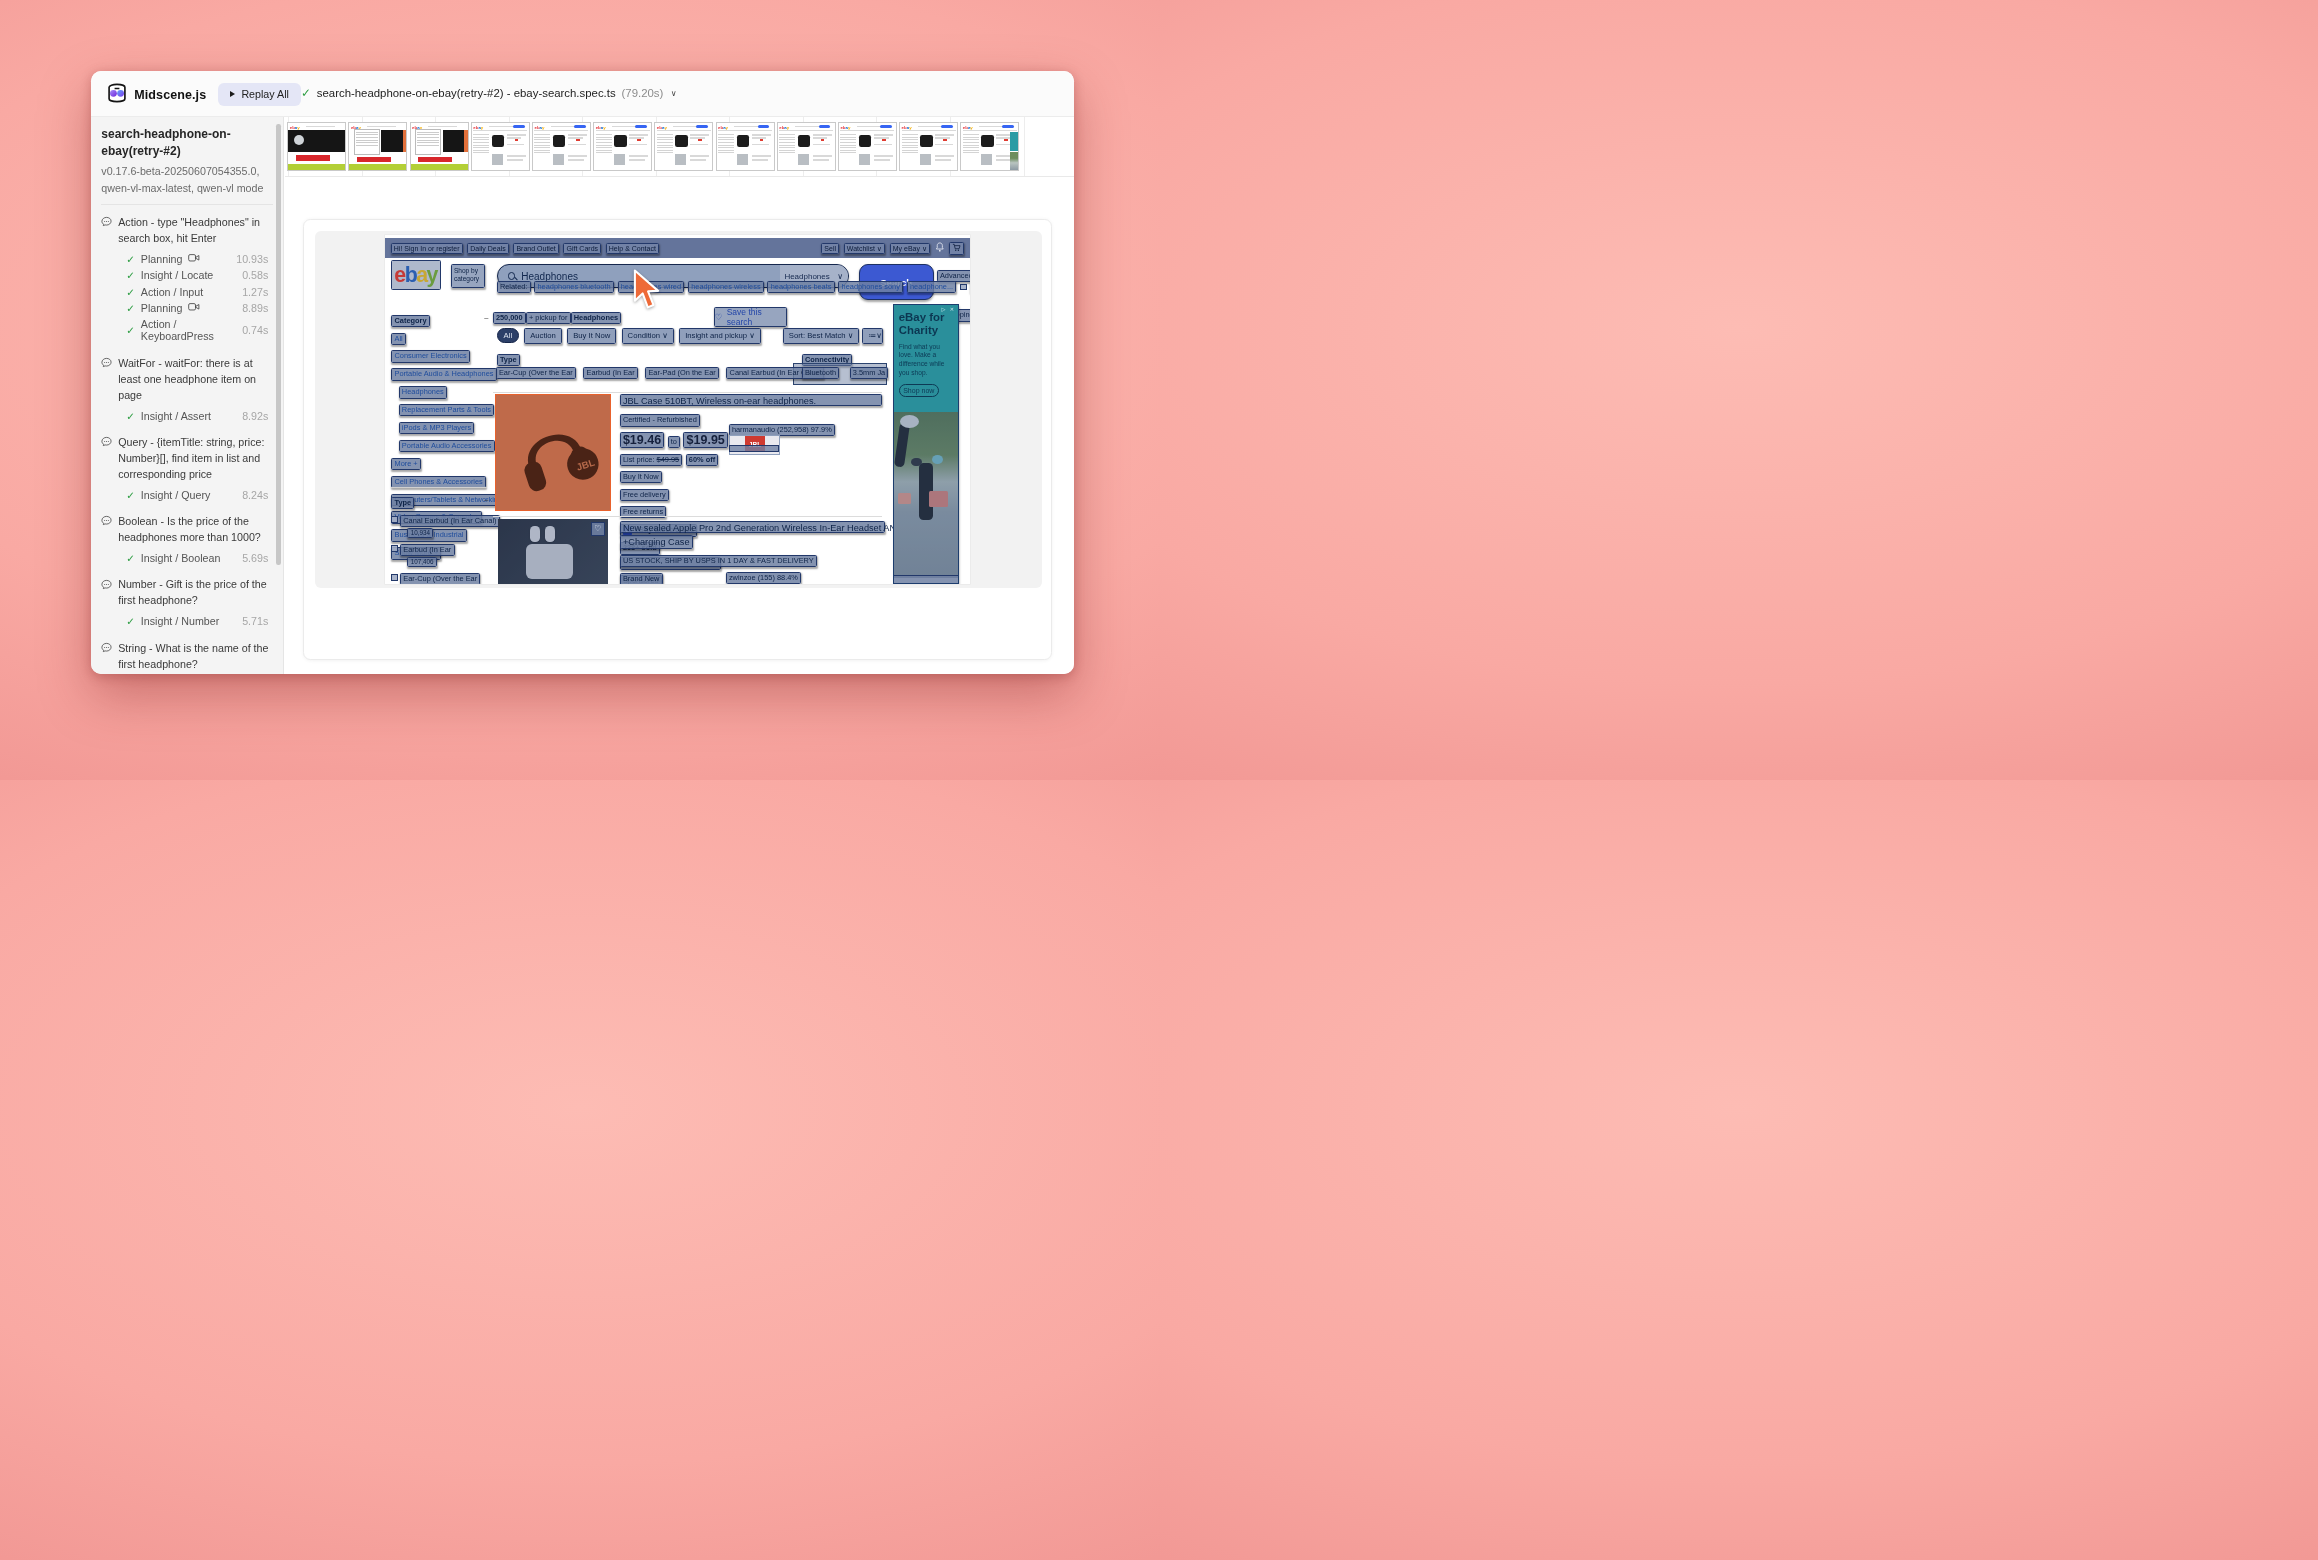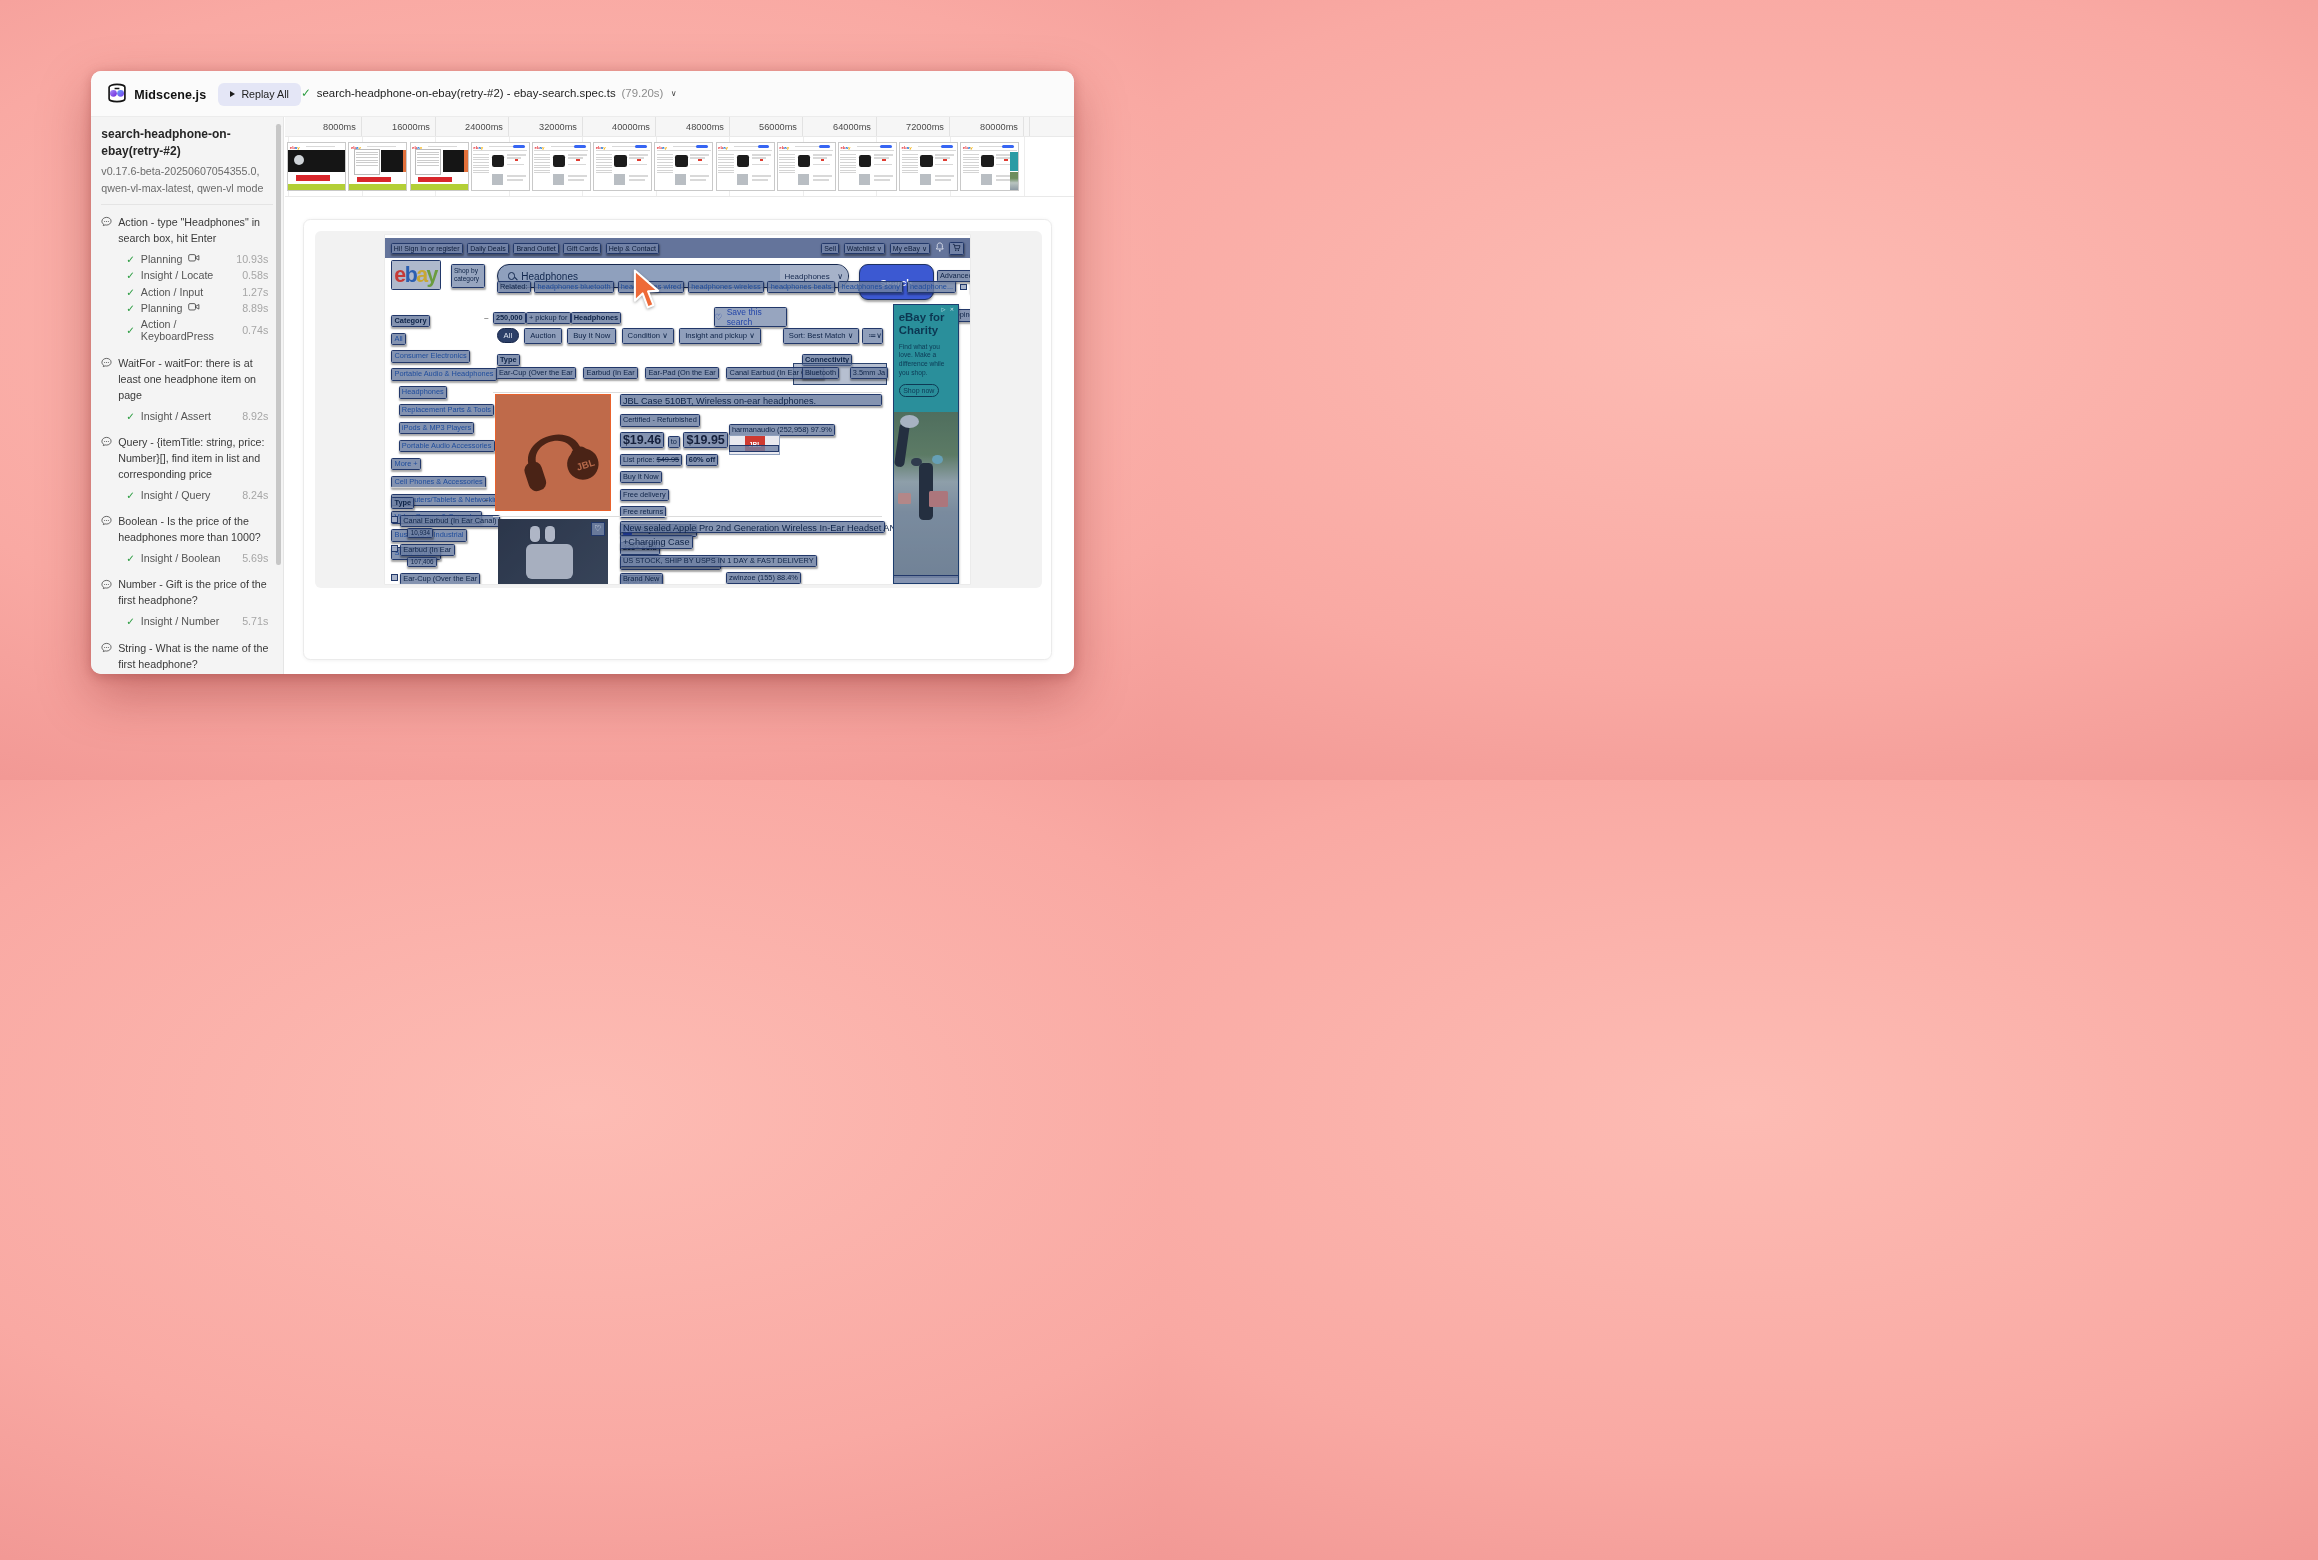--- a/index.html
+++ b/index.html
@@ -374,33 +374,20 @@
             <div class="substeps">
               <div class="sub"></div>
             </div>
           </div>
         </div>
     </div>
     <div class="sb-scroll"></div>
   </div>
 
   <div class="content">
-    <div class="tl-ticks" id="ticks">
-        <div class="tick" style="left: 2.9px; width: 74px;">8000ms</div>
-        <div class="tick" style="left: 77px; width: 74px;">16000ms</div>
-        <div class="tick" style="left: 150px; width: 74px;">24000ms</div>
-        <div class="tick" style="left: 224px; width: 74px;">32000ms</div>
-        <div class="tick" style="left: 297px; width: 74px;">40000ms</div>
-        <div class="tick" style="left: 371px; width: 74px;">48000ms</div>
-        <div class="tick" style="left: 444px; width: 74px;">56000ms</div>
-        <div class="tick" style="left: 518px; width: 74px;">64000ms</div>
-        <div class="tick" style="left: 591px; width: 74px;">72000ms</div>
-        <div class="tick" style="left: 665px; width: 74px;">80000ms</div>
-        <div class="tick" style="left: 739px; width: 0.7px;"></div>
-      </div>
     <div class="tl-thumbs" id="thumbs">
         <div class="grid-v" style="left: 2.9px;"></div>
         <div class="grid-v" style="left: 77px;"></div>
         <div class="grid-v" style="left: 150px;"></div>
         <div class="grid-v" style="left: 224px;"></div>
         <div class="grid-v" style="left: 297px;"></div>
         <div class="grid-v" style="left: 371px;"></div>
         <div class="grid-v" style="left: 444px;"></div>
         <div class="grid-v" style="left: 518px;"></div>
         <div class="grid-v" style="left: 591px;"></div>

